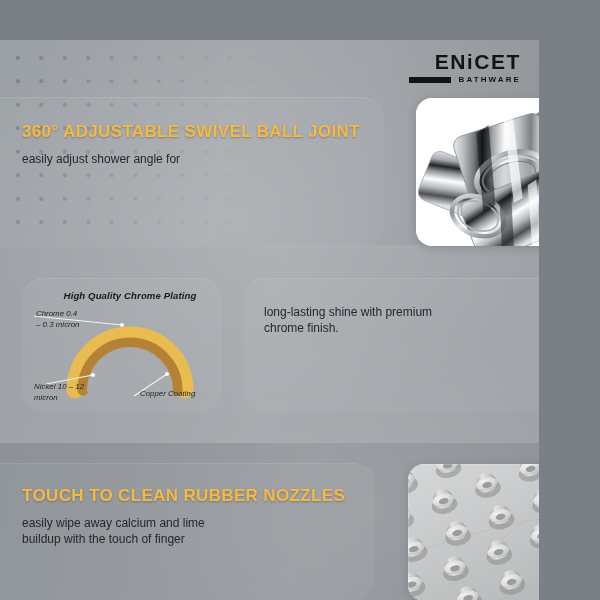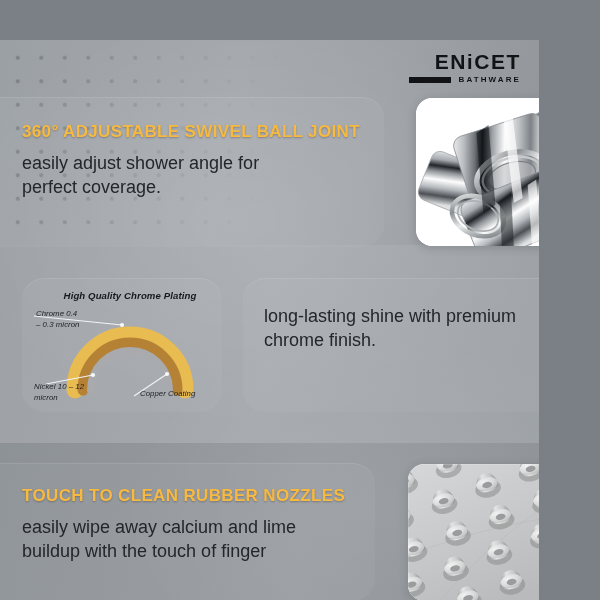--- a/index.html
+++ b/index.html
@@ -105,21 +105,21 @@
     font-weight: 700;
     font-size: 17px;
     letter-spacing: .35px;
     color: #f7b93f;
     text-shadow: 0 1px 2px rgba(40,44,48,.35);
     line-height: 1.15;
     margin: 0 0 9px 0;
     white-space: nowrap;
   }
   .feature-body {
-    font-size: 18px;
+    font-size: 12px;
     font-weight: 400;
     color: #23262a;
     line-height: 1.34;
     margin: 0;
   }
 
   .feature-1 { left: 22px;  top: 82px;  width: 380px; }
   .feature-2 { left: 264px; top: 264px; width: 320px; }
   .feature-3 { left: 22px;  top: 446px; width: 360px; }
 
@@ -214,21 +214,20 @@
     <div class="logo-sub">
       <span class="logo-bar"></span>
       <span class="logo-subtext">BATHWARE</span>
     </div>
   </div>
 
   <div class="feature feature-1">
     <h2 class="feature-title">360° ADJUSTABLE SWIVEL BALL JOINT</h2>
     <p class="feature-body">
       <span>easily adjust shower angle for</span><br>
-      <span>perfect coverage.</span>
     </p>
   </div>
 
   <div class="photo-card photo-joint">
     <svg width="168" height="148" viewBox="0 0 168 148">
       <defs>
         <linearGradient id="chromeA" x1="0" y1="0" x2="1" y2="0.25">
           <stop offset="0%" stop-color="#f4f5f6"></stop>
           <stop offset="14%" stop-color="#b9bcbf"></stop>
           <stop offset="26%" stop-color="#6d7175"></stop>

